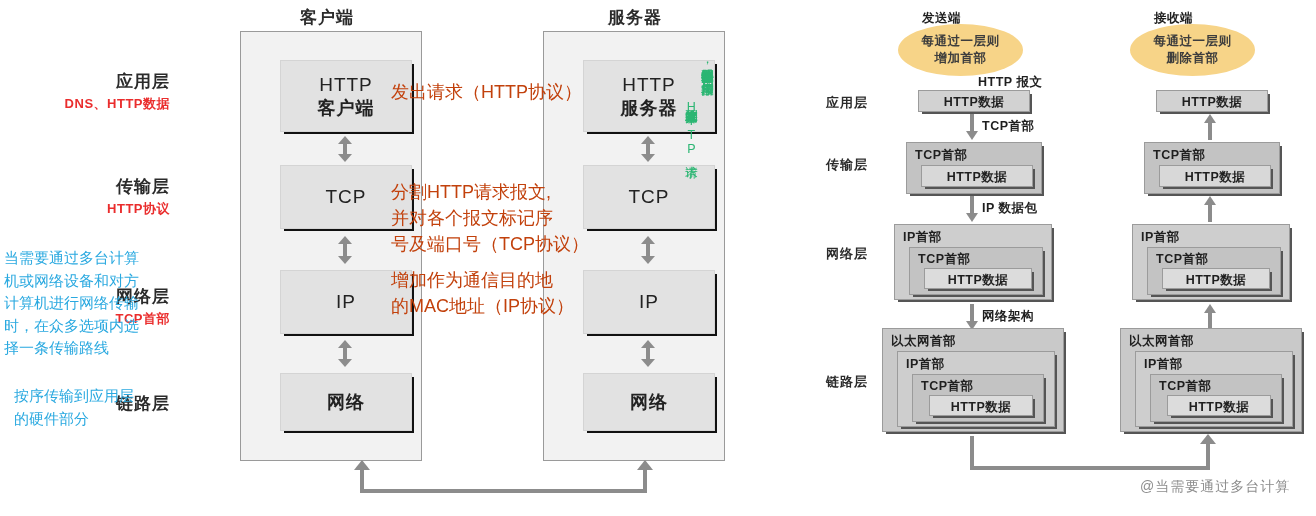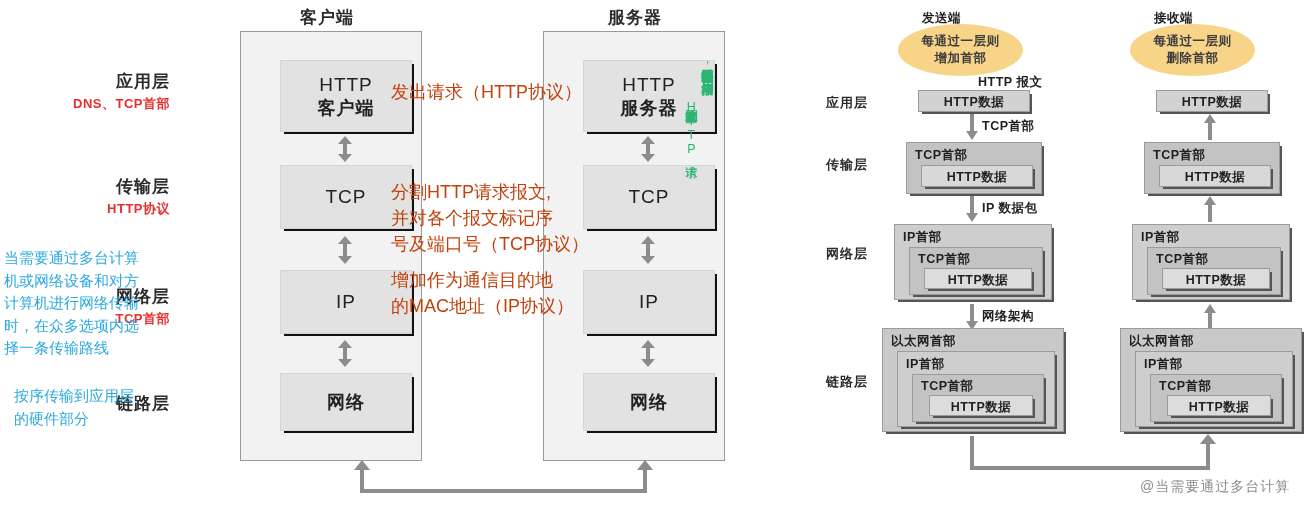--- a/index.html
+++ b/index.html
@@ -114,21 +114,21 @@
 </head>
 <body>
 
 <div id="left-diagram">
 
   <div class="col-title" style="left:300px;top:6px;">客户端</div>
   <div class="col-title" style="left:608px;top:6px;">服务器</div>
 
   <div class="layer-name" style="left:50px;top:70px;width:120px;">
     <div class="ln-main">应用层</div>
-    <div class="ln-sub">DNS、TCP首部</div>
+    <div class="ln-sub">DNS、HTTP数据</div>
   </div>
   <div class="layer-name" style="left:50px;top:175px;width:120px;">
     <div class="ln-main">传输层</div>
     <div class="ln-sub">HTTP协议</div>
   </div>
   <div class="layer-name" style="left:50px;top:285px;width:120px;">
     <div class="ln-main">网络层</div>
     <div class="ln-sub">TCP首部</div>
   </div>
   <div class="layer-name" style="left:50px;top:392px;width:120px;">

